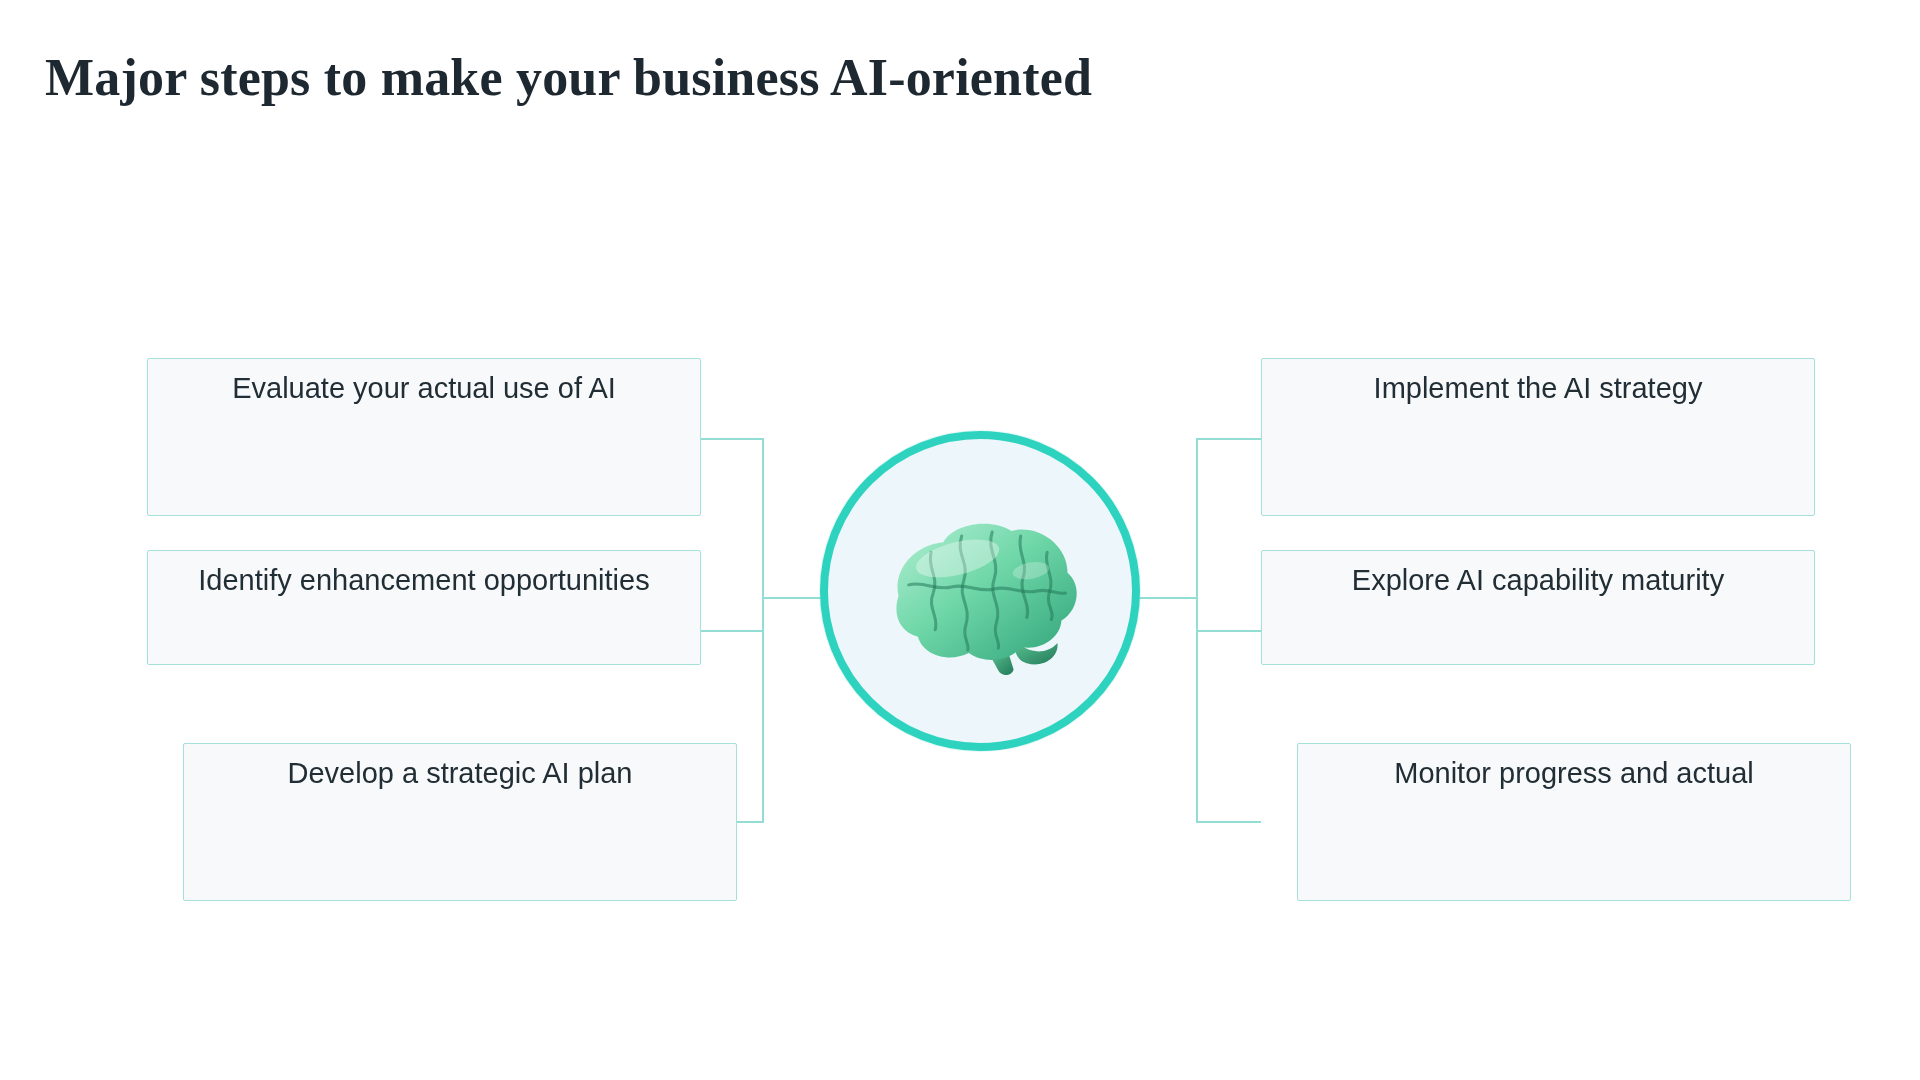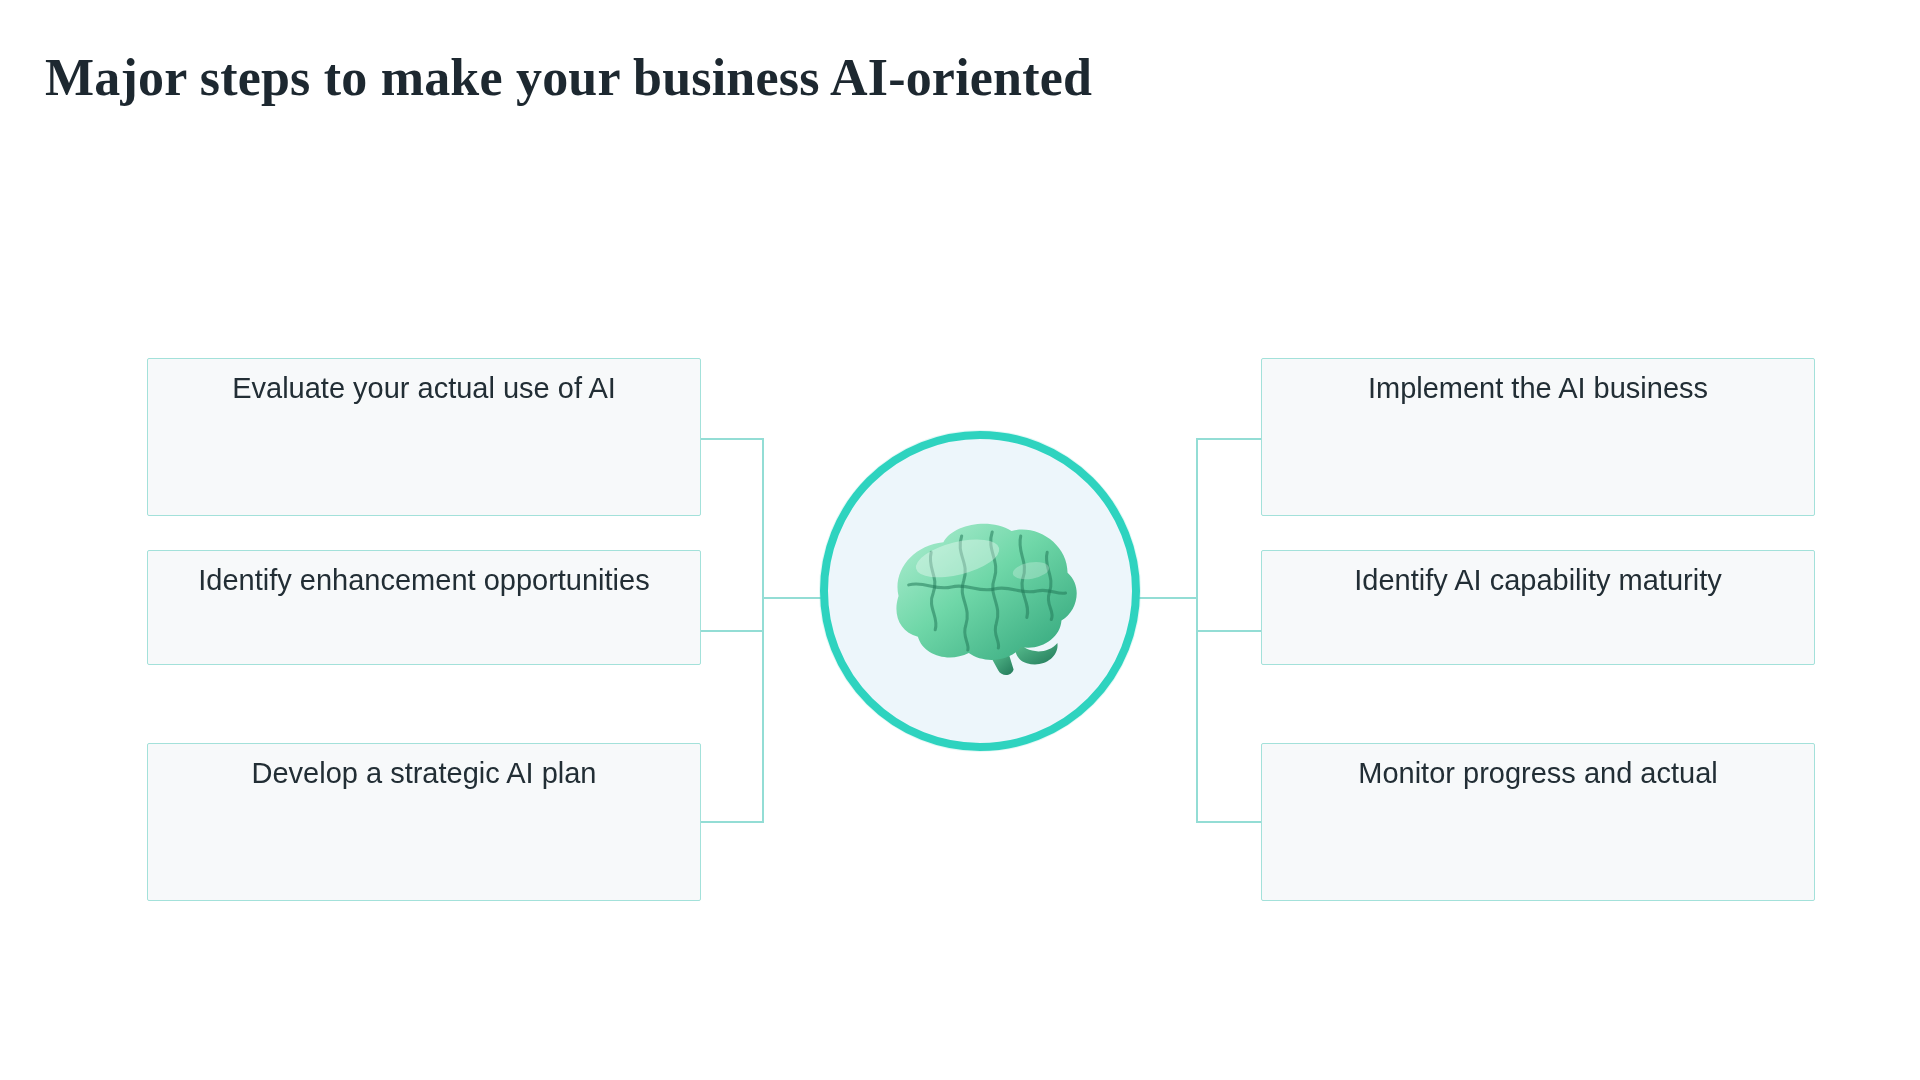--- a/index.html
+++ b/index.html
@@ -47,21 +47,21 @@
     text-align:center;
     font-size:29px;
     line-height:1.35;
     padding:10px 40px;
     color:var(--text);
   }
   .col-left{left:147px;}
   .col-right{left:1261px;}
   .row-1{top:358px;height:158px;}
   .row-2{top:550px;height:115px;}
-  .row-3{top:743px;height:158px;}
+  .row-3{top:743px;height:158px;margin-left:36px;}
 
   .center-circle{
     position:absolute;
     left:820px;
     top:431px;
     width:320px;
     height:320px;
     border-radius:50%;
     border:8px solid var(--accent);
     background:var(--circle-bg);
@@ -100,24 +100,24 @@
   <span>Evaluate your actual use of AI</span>
 </div>
 <div class="node col-left row-2">
   <span>Identify enhancement opportunities</span>
 </div>
 <div class="node col-left row-3">
   <span>Develop a strategic AI plan</span>
 </div>
 
 <div class="node col-right row-1">
-  <span>Implement the AI business</span>
+  <span>Implement the AI strategy</span>
 </div>
 <div class="node col-right row-2">
-  <span>Identify AI capability maturity</span>
+  <span>Explore AI capability maturity</span>
 </div>
 <div class="node col-right row-3">
   <span>Monitor progress and actual</span>
 </div>
 
 <div class="center-circle">
   <svg class="brain" viewBox="0 0 220 180" xmlns="http://www.w3.org/2000/svg">
     <defs>
       <linearGradient id="brainGrad" x1="0" y1="0" x2="1" y2="1">
         <stop offset="0" stop-color="#b3efd4"></stop>

